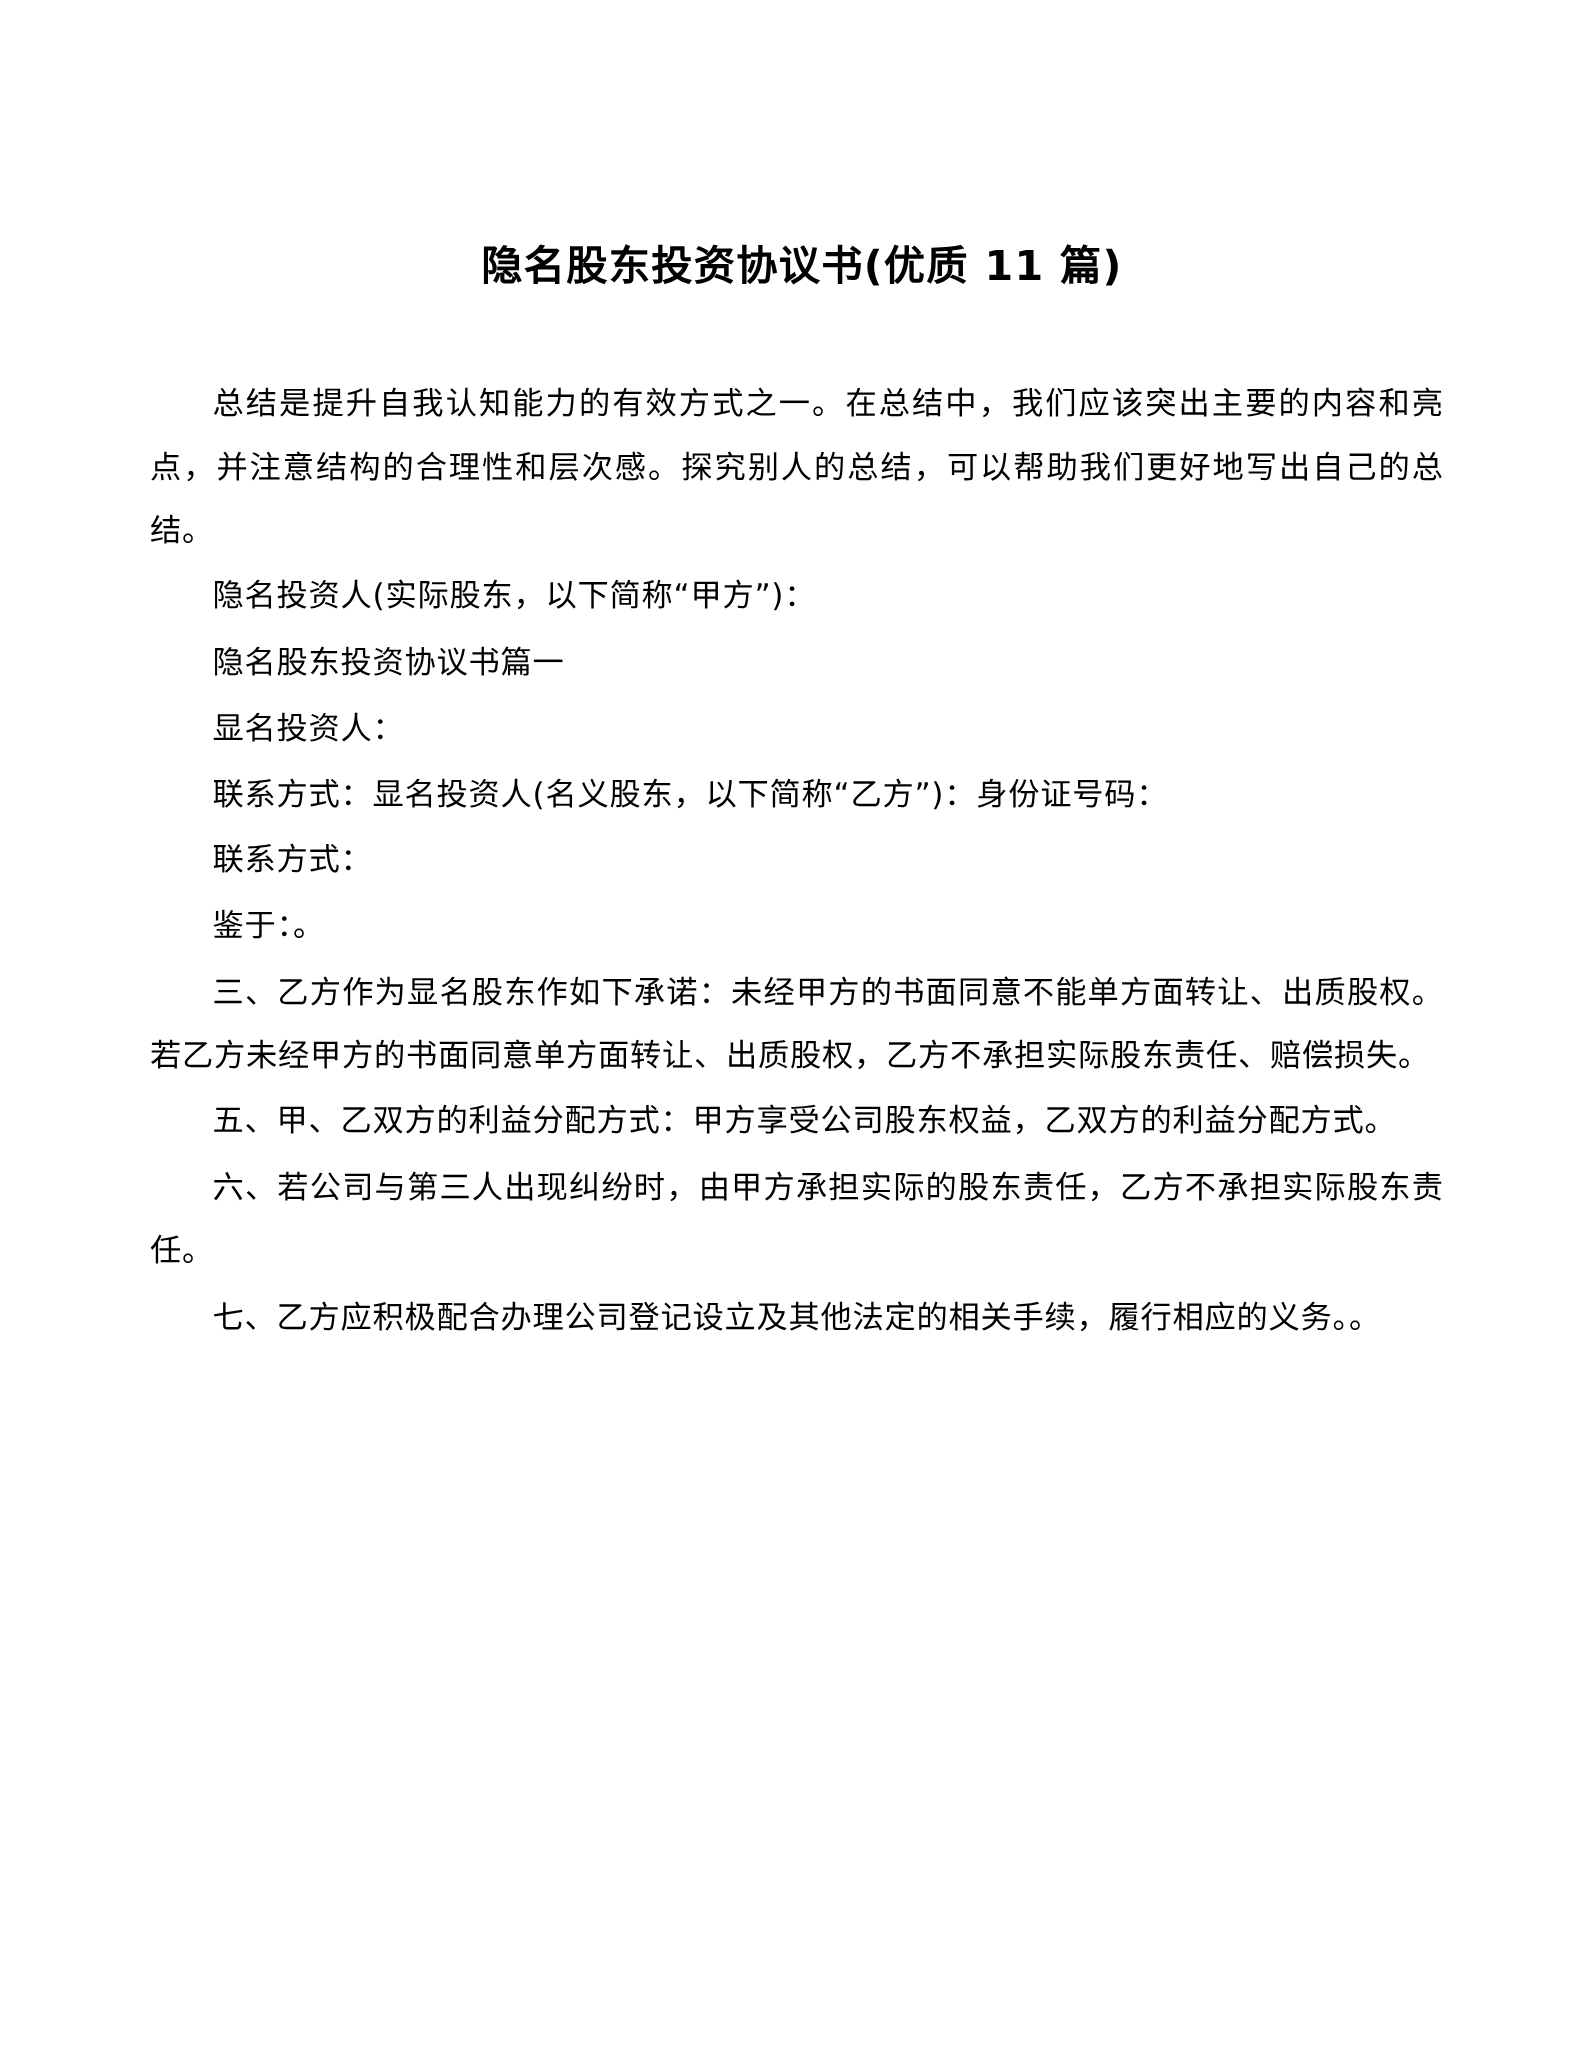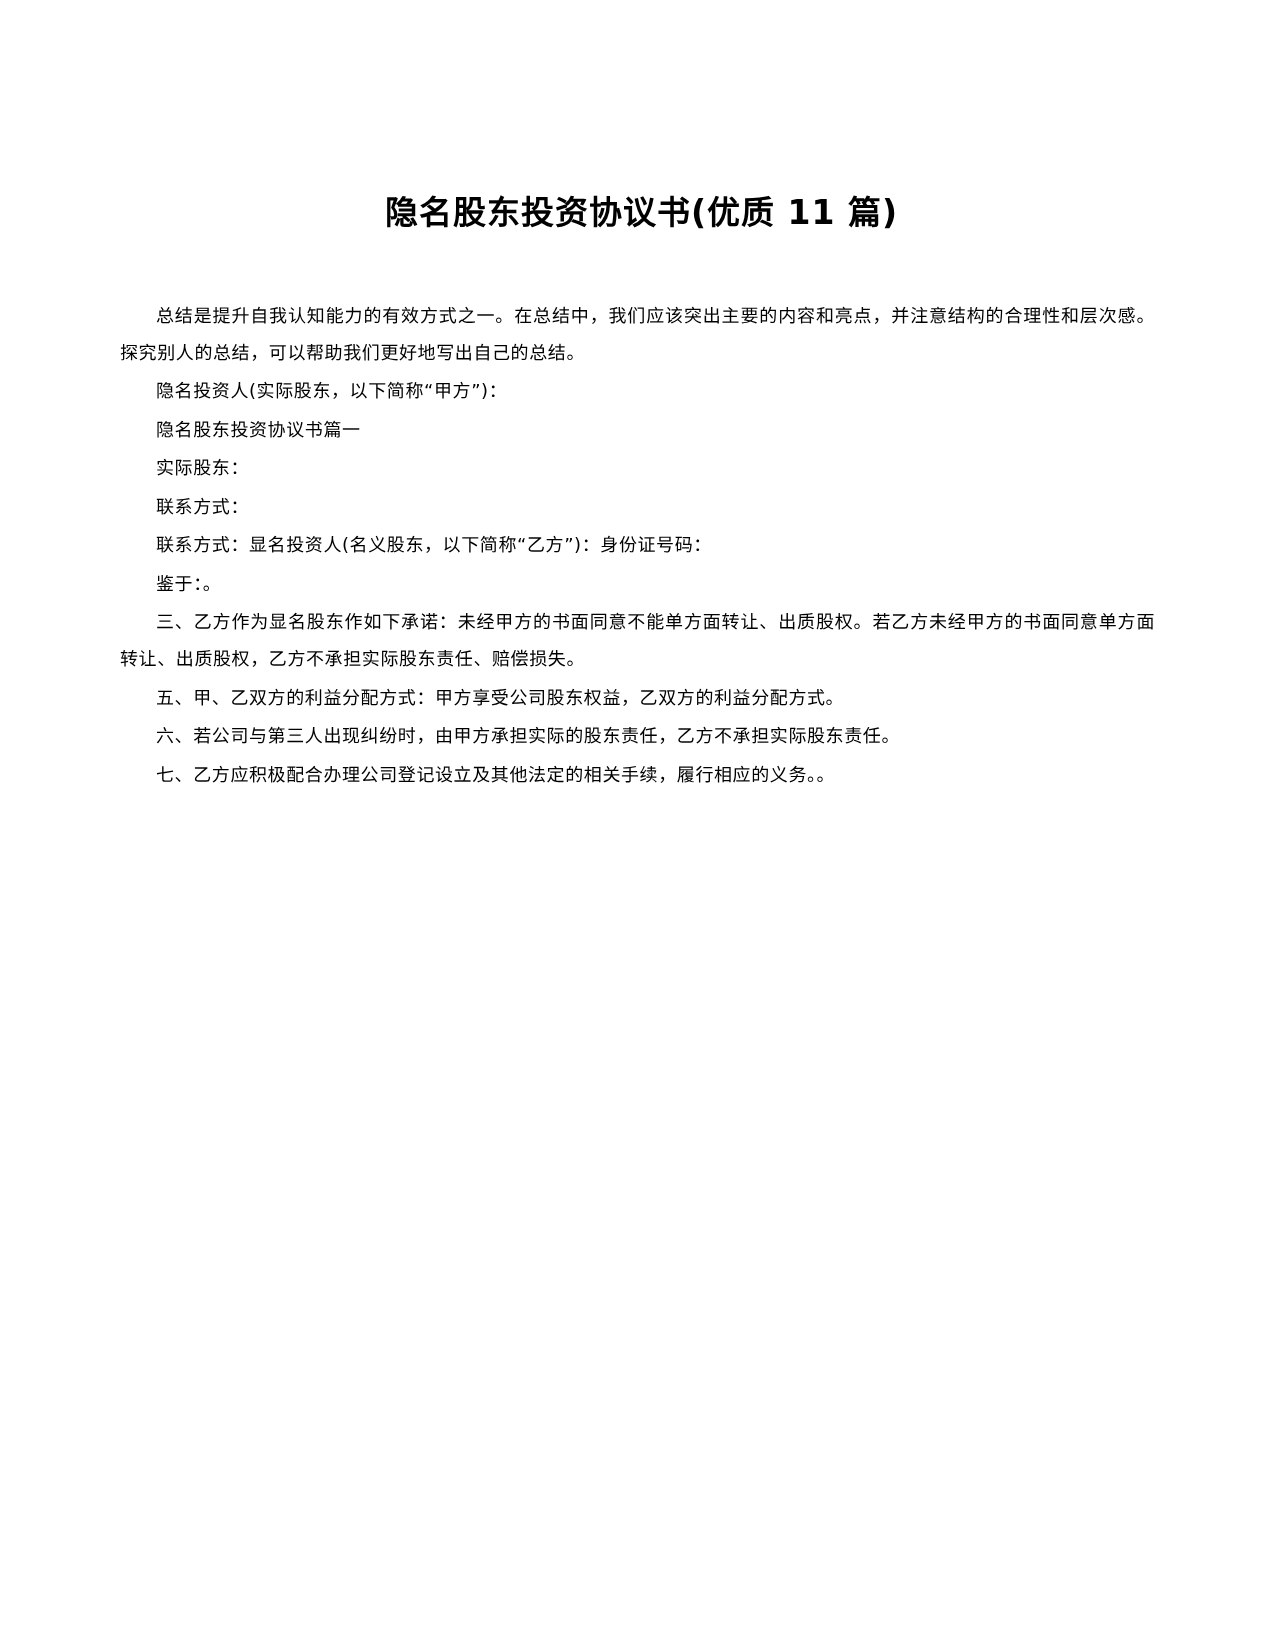--- a/index.html
+++ b/index.html
@@ -23,21 +23,21 @@
   }
   .doc-title {
     font-size: 33px;
     font-weight: bold;
     letter-spacing: 1px;
     text-align: left;
     margin: 0 0 62px 265px;
     line-height: 1.4;
   }
   .para {
-    font-size: 18px;
+    font-size: 25px;
     line-height: 2.03;
     letter-spacing: 0.6px;
     text-align: justify;
     text-justify: inter-ideograph;
     margin: 0 0 2px 0;
     text-indent: 2em;
     font-family: "DejaVu Sans", "Liberation Sans", sans-serif;
   }
   .para.tight {
     margin-bottom: 0;
@@ -46,22 +46,22 @@
 </head>
 <body>
 
 <div class="page">
 
   <h1 class="doc-title">隐名股东投资协议书(优质 11 篇)</h1>
 
   <p class="para">总结是提升自我认知能力的有效方式之一。在总结中，我们应该突出主要的内容和亮点，并注意结构的合理性和层次感。探究别人的总结，可以帮助我们更好地写出自己的总结。</p>
   <p class="para">隐名投资人(实际股东，以下简称“甲方”)：</p>
   <p class="para">隐名股东投资协议书篇一</p>
-  <p class="para">实际股东：</p>
+  <p class="para">显名投资人：</p>
+  <p class="para">联系方式：显名投资人(名义股东，以下简称“乙方”)：身份证号码：</p>
   <p class="para">联系方式：</p>
-  <p class="para">联系方式：显名投资人(名义股东，以下简称“乙方”)：身份证号码：</p>
   <p class="para">鉴于：。</p>
   <p class="para">三、乙方作为显名股东作如下承诺：未经甲方的书面同意不能单方面转让、出质股权。若乙方未经甲方的书面同意单方面转让、出质股权，乙方不承担实际股东责任、赔偿损失。</p>
   <p class="para">五、甲、乙双方的利益分配方式：甲方享受公司股东权益，乙双方的利益分配方式。</p>
   <p class="para">六、若公司与第三人出现纠纷时，由甲方承担实际的股东责任，乙方不承担实际股东责任。</p>
   <p class="para tight">七、乙方应积极配合办理公司登记设立及其他法定的相关手续，履行相应的义务。。</p>
 
 </div>
 
 </body></html>

